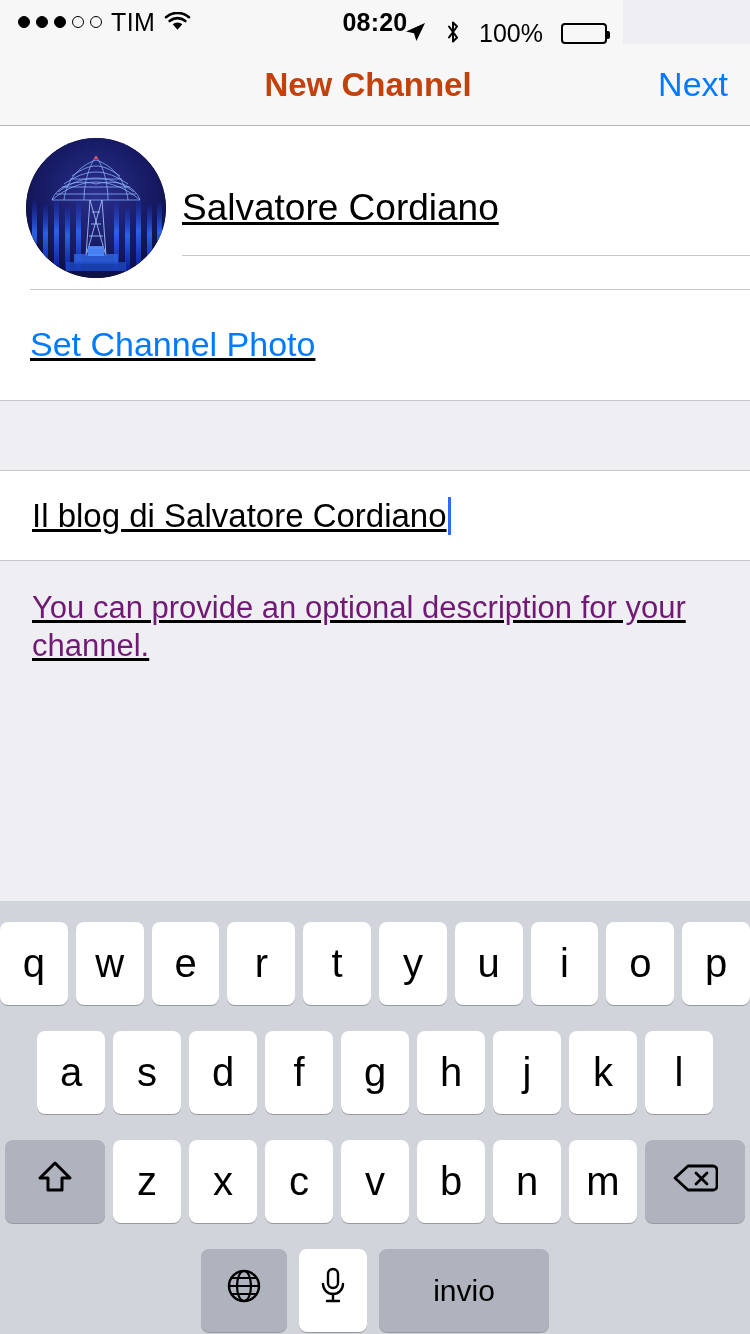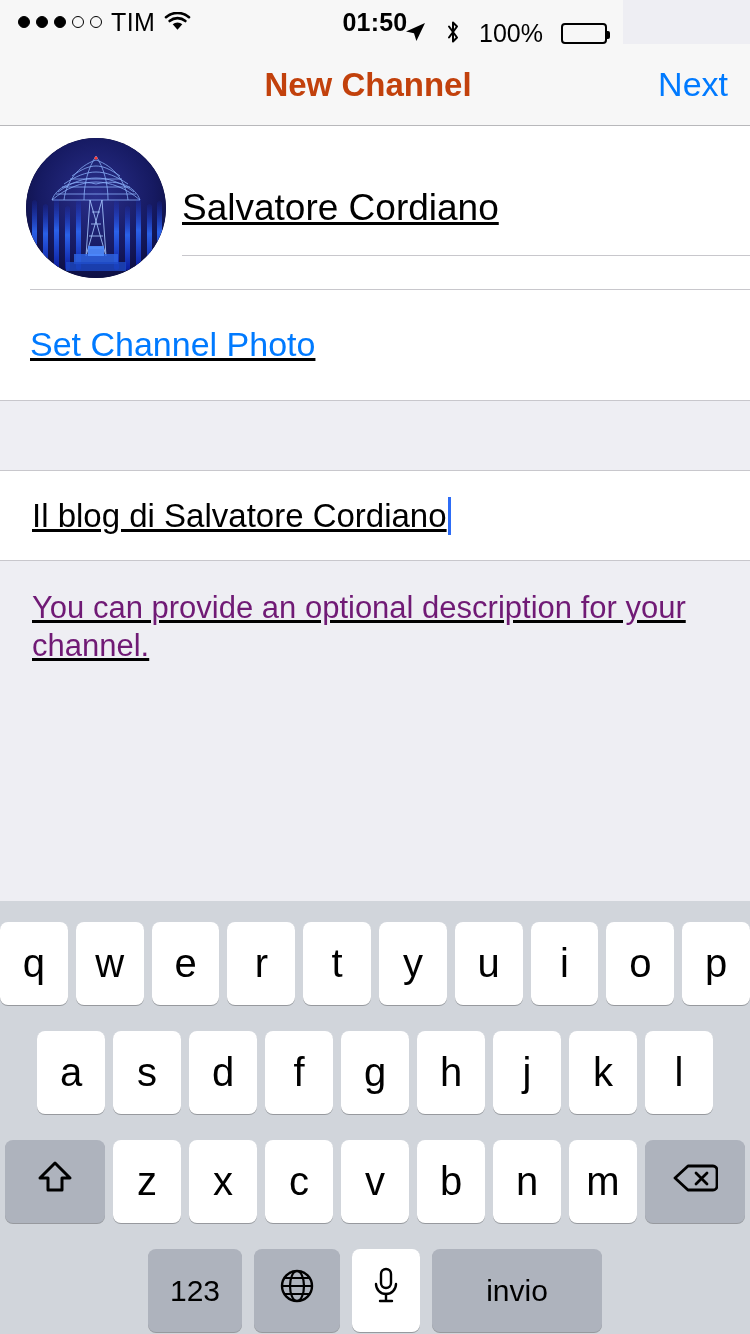--- a/index.html
+++ b/index.html
@@ -153,21 +153,21 @@
       <span class="carrier">TIM</span>
       <span class="wifi">
         <svg viewBox="0 0 27 20" width="27" height="20">
           <path d="M13.5 17.8 L8.7 12.2 a7.4 7.4 0 0 1 9.6 0 Z" fill="#000"></path>
           <path d="M5.6 9.0 a12.4 12.4 0 0 1 15.8 0" stroke="#000" stroke-width="2.6" fill="none" stroke-linecap="round"></path>
           <path d="M2.0 5.2 a17.6 17.6 0 0 1 23.0 0" stroke="#000" stroke-width="2.6" fill="none" stroke-linecap="round"></path>
         </svg>
       </span>
     </div>
 
-    <div class="sb-center">01:50</div>
+    <div class="sb-center">08:20</div>
 
     <div class="sb-right">
       <span>
         <svg viewBox="0 0 24 24" width="24" height="24">
           <path d="M22 3 L3 11.5 L11 13.2 L13.4 21 Z" fill="#000"></path>
         </svg>
       </span>
       <span>
         <svg viewBox="0 0 16 24" width="16" height="24">
           <path d="M4 6.5 L12 17.5 L8 21.5 L8 2.5 L12 6.5 L4 17.5" stroke="#000" stroke-width="2" fill="none" stroke-linejoin="round" stroke-linecap="round"></path>
@@ -320,21 +320,20 @@
         <span>
           <svg viewBox="0 0 46 34" width="46" height="34">
             <path d="M16 5 L41 5 A4 4 0 0 1 45 9 L45 25 A4 4 0 0 1 41 29 L16 29 L3 17 Z" fill="none" stroke="#000" stroke-width="2.8" stroke-linejoin="round"></path>
             <path d="M24 12 L35 23 M35 12 L24 23" stroke="#000" stroke-width="2.8" stroke-linecap="round"></path>
           </svg>
         </span>
       </div>
     </div>
 
     <div class="krow r4">
-      <div class="key dark num">123</div>
       <div class="key dark globe">
         <span>
           <svg viewBox="0 0 38 38" width="38" height="38">
             <circle cx="19" cy="19" r="15" fill="none" stroke="#000" stroke-width="2.4"></circle>
             <ellipse cx="19" cy="19" rx="7" ry="15" fill="none" stroke="#000" stroke-width="2.2"></ellipse>
             <path d="M4 19 L34 19 M6.5 11 L31.5 11 M6.5 27 L31.5 27" stroke="#000" stroke-width="2.2" fill="none"></path>
           </svg>
         </span>
       </div>
       <div class="key mic">

